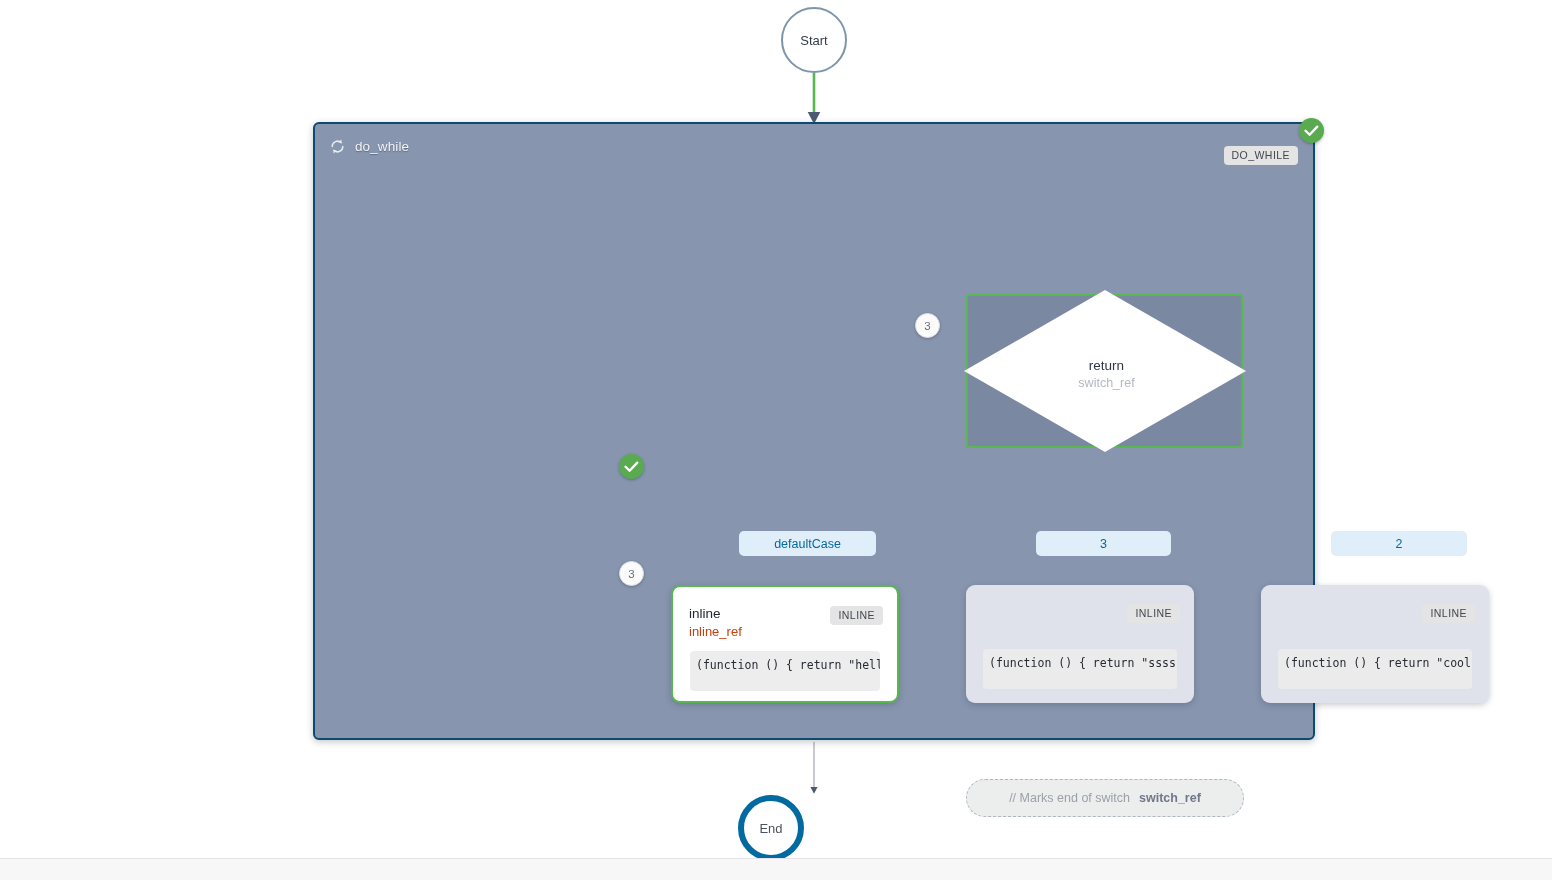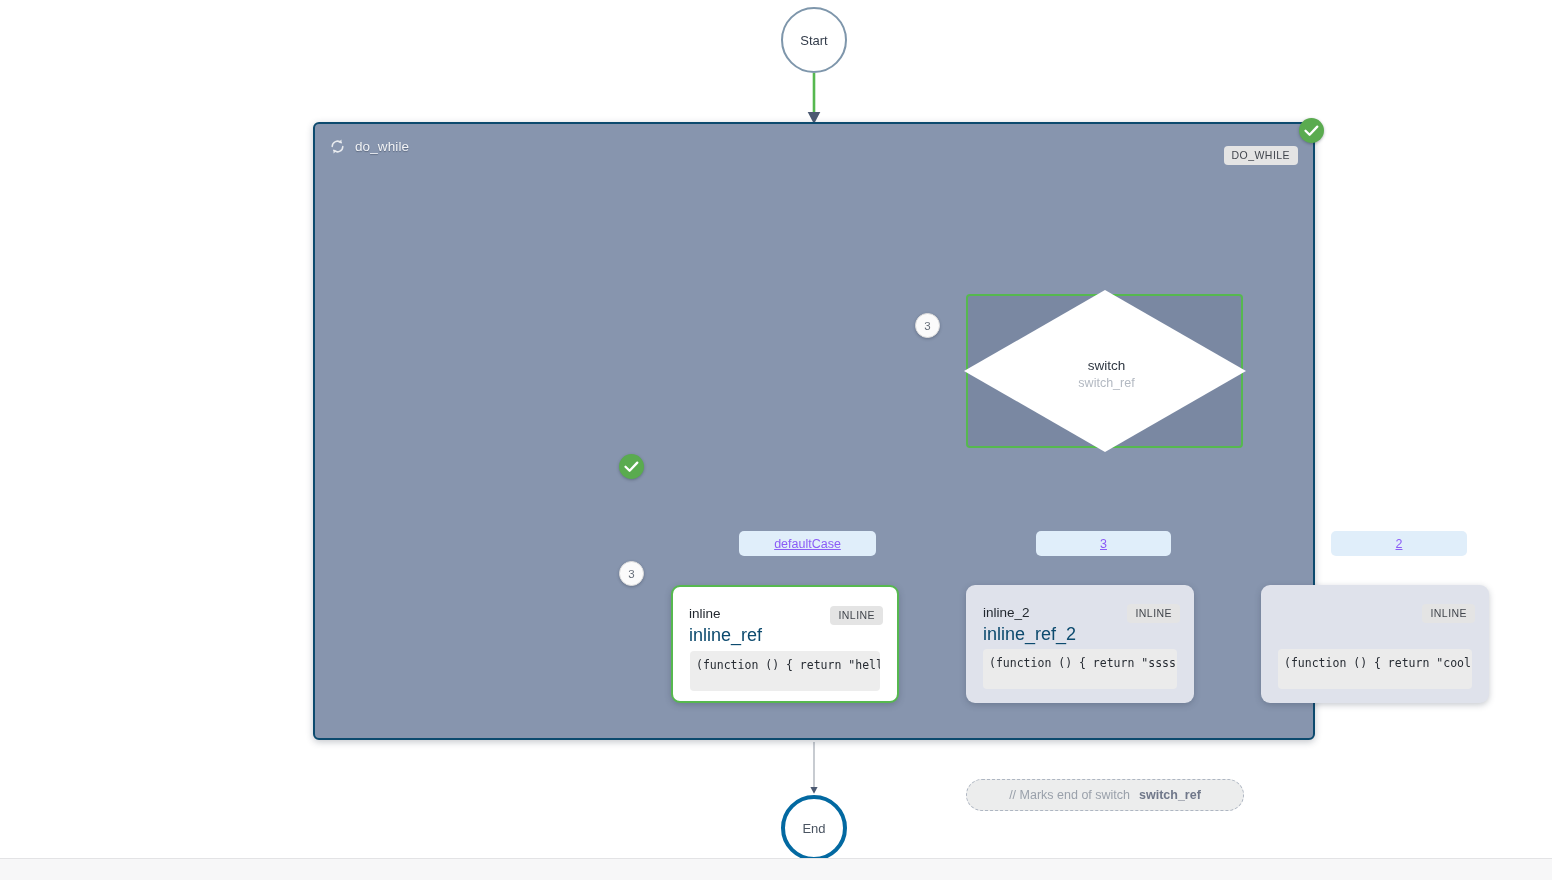--- a/index.html
+++ b/index.html
@@ -42,23 +42,23 @@
     font-size: 13px;
     color: #333c4a;
     box-sizing: border-box;
   }
   .terminal.start {
     left: 781px;
     top: 7px;
     border: 2px solid #7e96ab;
   }
   .terminal.end {
-    left: 781px;
+    left: 738px;
     top: 795px;
-    border: 4px solid #0369a1;
+    border: 6px solid #0369a1;
     color: #4a5461;
   }
 
   
   #dowhile-container {
     position: absolute;
     left: 313px;
     top: 122px;
     width: 1002px;
     height: 618px;
@@ -185,23 +185,22 @@
   
   .case-pill {
     position: absolute;
     height: 25px;
     background: #e0eefa;
     border-radius: 5px;
     display: flex;
     align-items: center;
     justify-content: center;
     font-size: 12.5px;
-    color: #8b5cf6;
-    box-sizing: border-box;
-    text-decoration: underline;
+    color: #0369a1;
+    box-sizing: border-box;
   }
   #case-0 { left: 424px; top: 407px; width: 137px; }
   #case-1 { left: 721px; top: 407px; width: 135px; }
   #case-2 { left: 1016px; top: 407px; width: 136px; }
 
   
   .task-card {
     position: absolute;
     width: 228px;
     height: 118px;
@@ -222,22 +221,22 @@
     top: 20px;
     right: 14px;
   }
   .task-card.active .task-head { left: 16px; top: 19px; }
   .task-name {
     font-size: 13.5px;
     color: #22282f;
     line-height: 1.15;
   }
   .task-ref {
-    font-size: 18px;
-    color: #0c4a6e;
+    font-size: 13px;
+    color: #c2410c;
     margin-top: 3px;
     line-height: 1.15;
   }
   .task-card .type-badge {
     right: 14px;
     top: 19px;
   }
   .code-block {
     position: absolute;
     left: 17px;
@@ -259,21 +258,21 @@
   #task-0 { left: 356px; top: 461px; }
   #task-1 { left: 651px; top: 461px; }
   #task-2 { left: 946px; top: 461px; }
 
   
   #switch-end {
     position: absolute;
     left: 651px;
     top: 655px;
     width: 278px;
-    height: 32px;
+    height: 38px;
     background: #eceded;
     border: 1px dashed #aeb6c2;
     border-radius: 19px;
     box-sizing: border-box;
     display: flex;
     align-items: center;
     justify-content: center;
     gap: 9px;
     z-index: 6;
   }
@@ -375,42 +374,38 @@
     </div>
 
     <div class="type-badge" id="dowhile-type-badge">DO_WHILE</div>
 
     <div id="switch-wrap">
       <div id="switch-diamond">
         <svg viewBox="0 0 288 168" width="288" height="168">
           <polygon points="144,3 285,84 144,165 3,84" fill="#ffffff"></polygon>
         </svg>
       </div>
-      <div class="switch-label" id="switch-name">switch</div>
+      <div class="switch-label" id="switch-name">return</div>
       <div class="switch-label" id="switch-ref">switch_ref</div>
     </div>
 
     <div class="case-pill" id="case-0">defaultCase</div>
     <div class="case-pill" id="case-1">3</div>
     <div class="case-pill" id="case-2">2</div>
 
     <div class="task-card active" id="task-0">
       <div class="task-head">
         <div class="task-name">inline</div>
         <div class="task-ref">inline_ref</div>
       </div>
       <div class="type-badge">INLINE</div>
       <div class="code-block">(function () { return "hello"; })();</div>
     </div>
 
     <div class="task-card" id="task-1">
-      <div class="task-head">
-        <div class="task-name">inline_2</div>
-        <div class="task-ref">inline_ref_2</div>
-      </div>
       <div class="type-badge">INLINE</div>
       <div class="code-block">(function () { return "ssss"; })();</div>
     </div>
 
     <div class="task-card" id="task-2">
       <div class="type-badge">INLINE</div>
       <div class="code-block">(function () { return "cool"; })();</div>
     </div>
 
     <div id="switch-end">

